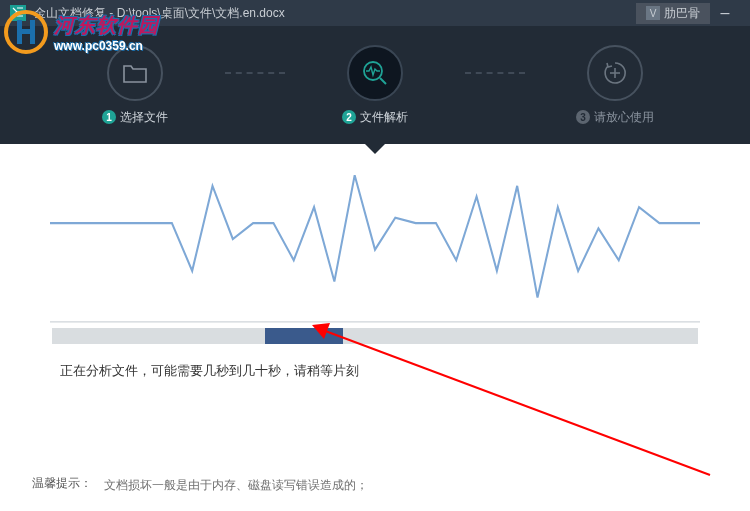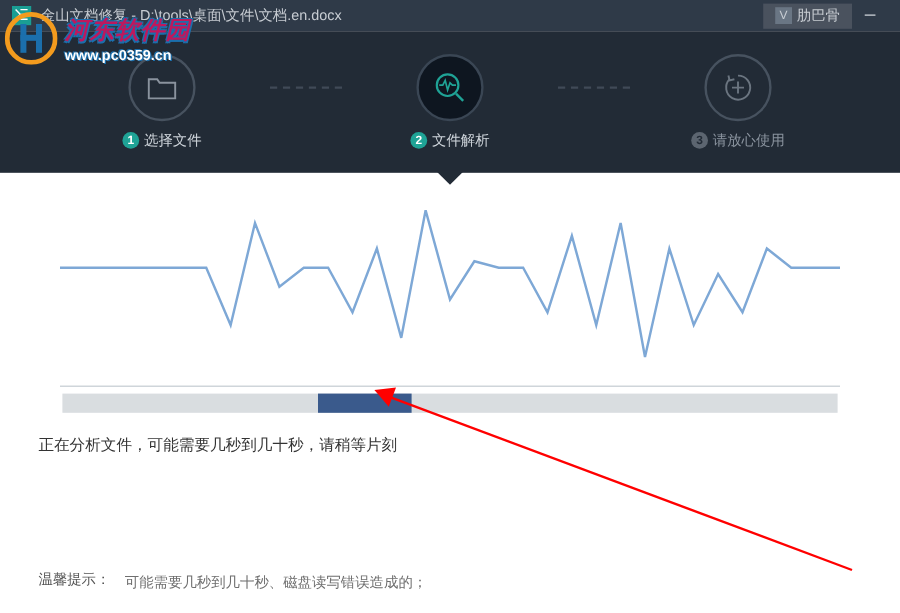--- a/index.html
+++ b/index.html
@@ -24,21 +24,21 @@
 .dash { border-top: 2px dashed #404a57; flex: 0 0 60px; height: 0; margin-top: -24px; }
 .steps-pointer { position: absolute; bottom: -10px; left: 50%; transform: translateX(-50%); width: 0; height: 0; border-left: 12px solid transparent; border-right: 12px solid transparent; border-top: 12px solid #222b36; z-index: 3; }
 
 .chart-area { height: 180px; padding: 10px 50px 0 50px; position: relative; }
 .chart-area svg { width: 100%; height: 100%; }
 
 .progress-wrap { padding: 0 52px; margin-top: 4px; }
 .progress-bar { height: 16px; background: #d9dde0; position: relative; }
 .progress-fill { height: 100%; background: #3a5a8c; position: absolute; left: 33%; width: 12%; }
 
-.status-text { padding: 18px 32px; font-size: 13px; color: #333; }
+.status-text { padding: 18px 60px; font-size: 13px; color: #333; }
 
 .tips { display: flex; padding: 14px 32px; font-size: 12px; color: #6f6f6f; border-top: 0; gap: 12px; position: absolute; bottom: 0; left: 0; right: 0; }
 .tips-label { color: #555; white-space: nowrap; text-align: right; }
 .tips-lines div { line-height: 1.8; }
 
 .watermark { position: absolute; top: 6px; left: 0; z-index: 50; display: flex; align-items: center; gap: 6px; padding: 4px; }
 .watermark .wm-logo { width: 44px; height: 44px; }
 .watermark .wm-text { display: flex; flex-direction: column; }
 .watermark .wm-cn { font-size: 20px; font-weight: bold; color: #be185d; font-style: italic; text-shadow: 1px 1px 0 #1b6fac, -1px -1px 0 #1b6fac, 1px -1px 0 #1b6fac, -1px 1px 0 #1b6fac; letter-spacing: 1px; }
 .watermark .wm-url { font-size: 12px; color: #fff; text-shadow: 1px 1px 0 #1b6fac, -1px -1px 0 #1b6fac; font-weight: bold; }
@@ -117,21 +117,21 @@
   <div class="progress-bar">
     <div class="progress-fill"></div>
   </div>
 </div>
 
 <div class="status-text">正在分析文件，可能需要几秒到几十秒，请稍等片刻</div>
 
 <div class="tips">
   <div class="tips-label">温馨提示：</div>
   <div class="tips-lines">
-    <div>可能需要几秒到几十秒、磁盘读写错误造成的；</div>
+    <div>文档损坏一般是由于内存、磁盘读写错误造成的；</div>
   </div>
 </div>
 
 <div class="watermark">
   <svg class="wm-logo" viewBox="0 0 44 44">
     <circle cx="22" cy="22" r="20" fill="none" stroke="#f39b1e" stroke-width="4"></circle>
     <rect x="13" y="10" width="5" height="24" fill="#1b6fac"></rect>
     <rect x="26" y="10" width="5" height="24" fill="#1b6fac"></rect>
     <rect x="13" y="19" width="18" height="5" fill="#1b6fac"></rect>
   </svg>

